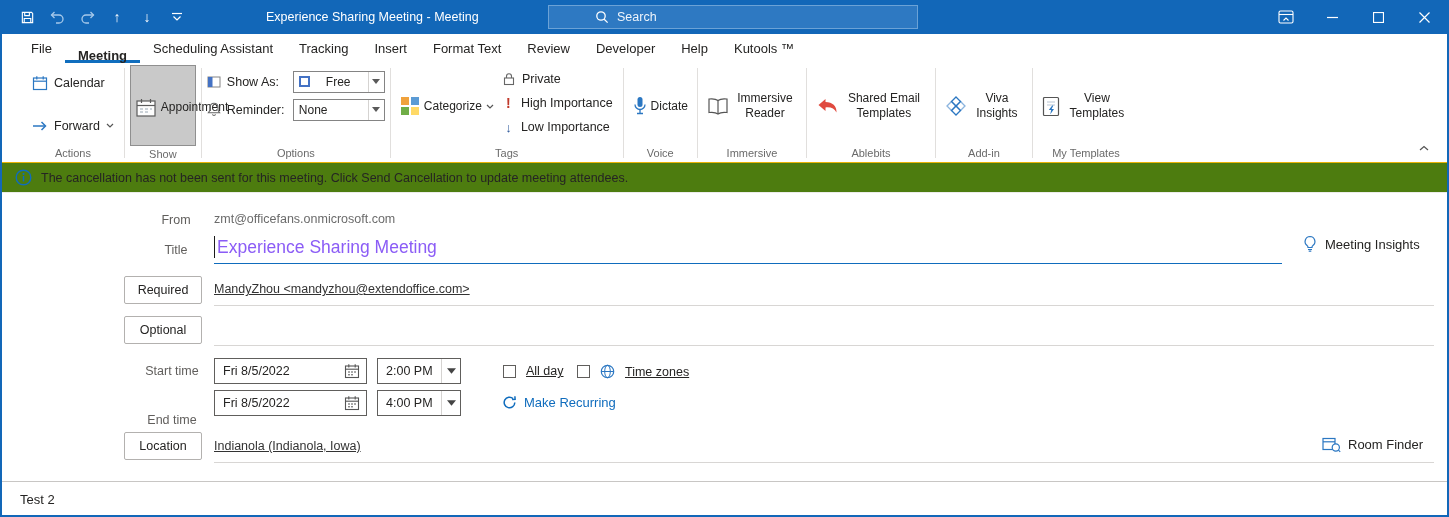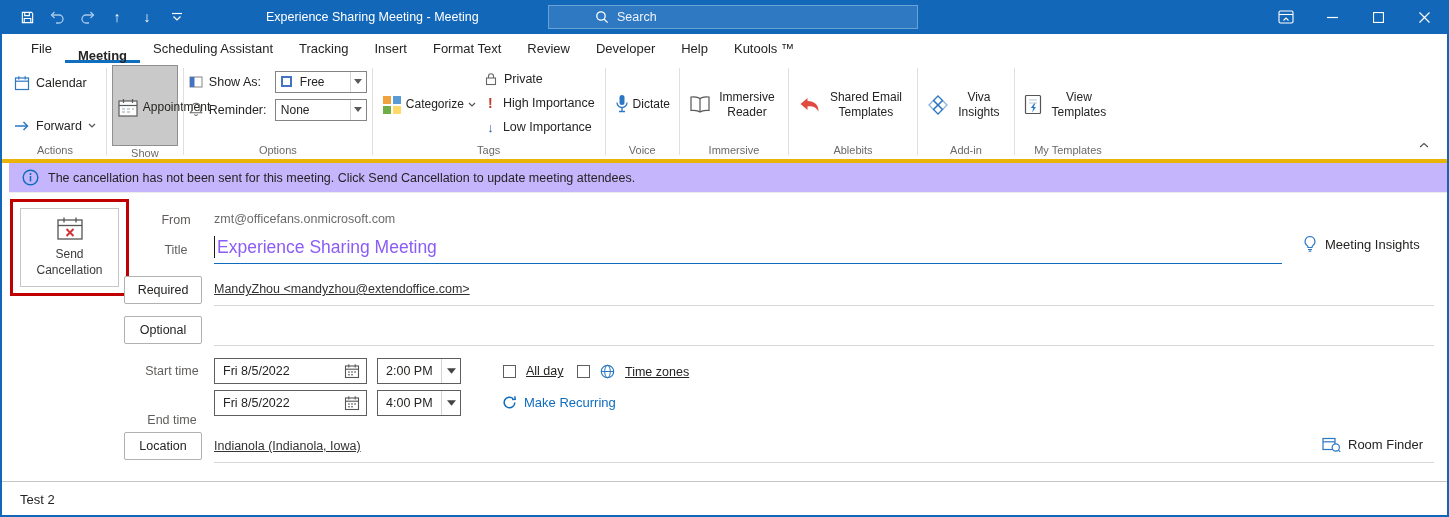--- a/index.html
+++ b/index.html
@@ -21,48 +21,48 @@
   .search-input::placeholder { color:#eef4fb; opacity:1; }
   .win-controls { position:absolute; right:0; top:0; height:34px; display:flex; }
   .wbtn { width:46px; height:34px; display:flex; align-items:center; justify-content:center; }
 
   
   .tabs { height:29px; background:#fff; display:flex; align-items:stretch; padding-left:16px; font-size:13px; color:#252423; }
   .tab { padding:0 13px; display:flex; align-items:center; white-space:nowrap; }
   .tab.selected { font-weight:bold; border-bottom:3px solid #106ebe; padding-top:16px; }
 
   
-  .ribbon { position:relative; height:100px; background:#fff; border-bottom:4px solid #eab308; display:flex; padding:1px 2px 0 2px; }
+  .ribbon { position:relative; height:100px; background:#fff; border-bottom:1px solid #eab308; display:flex; padding:1px 2px 0 20px; }
   .group { display:flex; flex-direction:column; padding:0 5px; }
   .gc { flex:1; display:flex; }
   .col { flex-direction:column; }
   .row { flex-direction:row; }
   .group-label { height:18px; display:flex; align-items:center; justify-content:center; font-size:11px; color:#6a6a6a; white-space:nowrap; }
   .divider { width:1px; background:#e1dfdd; margin:4px 0; }
   .small-btn { display:flex; align-items:center; gap:6px; height:25px; padding:0 5px; font-size:12.5px; color:#252423; white-space:nowrap; margin-top:18px; }
   .ic { display:inline-flex; align-items:center; justify-content:center; }
   .big-btn { display:flex; flex-direction:row; align-items:center; justify-content:flex-start; padding:6px 4px 2px; gap:4px;
              font-size:12px; color:#252423; text-align:center; line-height:1.25; }
   .big-label { display:block; }
   .appointment { background:#c9c9c9; border:1px solid #8f8f8f; width:66px; height:81px; margin-top:1px; }
   .opts { justify-content:flex-start; gap:3px; margin-top:5px; }
   .opt-row { display:flex; align-items:center; gap:6px; height:25px; font-size:12.5px; color:#252423; white-space:nowrap; }
   .opt-label { width:60px; }
-  .combo { width:92px; height:22px; border:1px solid #848484; background:#fff; display:flex; align-items:center; padding-left:5px; gap:8px; font-size:12px; color:#252423; }
+  .combo { width:92px; height:22px; border:1px solid #848484; background:#fff; display:flex; align-items:center; padding-left:5px; gap:16px; font-size:12px; color:#252423; }
   .combo .dd { margin-left:auto; width:16px; align-self:stretch; display:flex; align-items:center; justify-content:center; border-left:1px solid #d5d3d1; }
   .swatch { width:11px; height:11px; background:#fff; border:2px solid #4472c4; }
   .tagcol { margin-top:3px; }
   .tag-row { display:flex; align-items:center; gap:7px; height:24px; padding:0 5px; font-size:12.5px; color:#252423; white-space:nowrap; }
   .bang { color:#c0392b; font-weight:bold; font-size:14px; width:11px; text-align:center; }
   .lowarr { color:#2b579a; font-weight:bold; font-size:13px; width:11px; text-align:center; }
   .collapse-ribbon { position:absolute; right:12px; bottom:5px; width:22px; height:18px; display:flex; align-items:center; justify-content:center; }
 
   
   .infobar { height:30px; display:flex; align-items:center; gap:9px; padding-left:13px; font-size:12.5px; color:#252423;
-             background:#c4b5fd; border-bottom:1px solid #ececea;margin-left:7px; }
+             background:#4d7c0f; border-bottom:1px solid #ececea; }
 
   
   .form { position:relative; height:288px; background:#fff; }
   .annotation { position:absolute; left:8px; top:6px; width:119px; height:97px; border:3px solid #c00000; padding:6px 7px; }
   .send-cancel { width:100%; height:100%; border:1px solid #c8c6c4; background:#fff; display:flex; flex-direction:column;
                  align-items:center; justify-content:center; gap:5px; font-size:12px; color:#3b3a39; text-align:center; line-height:1.3; }
   .sc-label { width:76px; }
   .flabel { position:absolute; font-size:12.5px; color:#605e5c; }
   .lbl-from { left:145px; top:20px; width:58px; text-align:center; }
   .lbl-title { left:145px; top:50px; width:58px; text-align:center; }
@@ -439,33 +439,20 @@
           <circle cx="8.5" cy="8.5" r="7.3" fill="none" stroke="#0f6cbd" stroke-width="1.4"></circle>
           <circle cx="8.5" cy="5.1" r="1" fill="#0f6cbd"></circle>
           <rect x="7.75" y="7" width="1.5" height="5.4" fill="#0f6cbd"></rect>
         </svg>
     </span>
     <span>The cancellation has not been sent for this meeting. Click Send Cancellation to update meeting attendees.</span>
   </div>
 
   <div class="form">
 
-    <div class="annotation">
-      <div class="send-cancel">
-        <span class="ic">
-          <svg width="30" height="26" viewBox="0 0 30 26">
-              <rect x="3" y="4" width="24" height="19" fill="#fff" stroke="#555" stroke-width="1.3"></rect>
-              <path d="M3 9.5h24" stroke="#555" stroke-width="1.3"></path>
-              <path d="M9 1.5v5M21 1.5v5" stroke="#555" stroke-width="1.3"></path>
-              <path d="M11.5 13l7 7M18.5 13l-7 7" stroke="#d13438" stroke-width="2"></path>
-            </svg>
-        </span>
-        <span class="sc-label">Send Cancellation</span>
-      </div>
-    </div>
 
     <span class="flabel lbl-from">From</span>
     <span class="fvalue-from">zmt@officefans.onmicrosoft.com</span>
 
     <span class="flabel lbl-title">Title</span>
     <div class="title-field">
       <span class="caret"></span>
       <span class="title-text">Experience Sharing Meeting</span>
     </div>
     <div class="meeting-insights">

